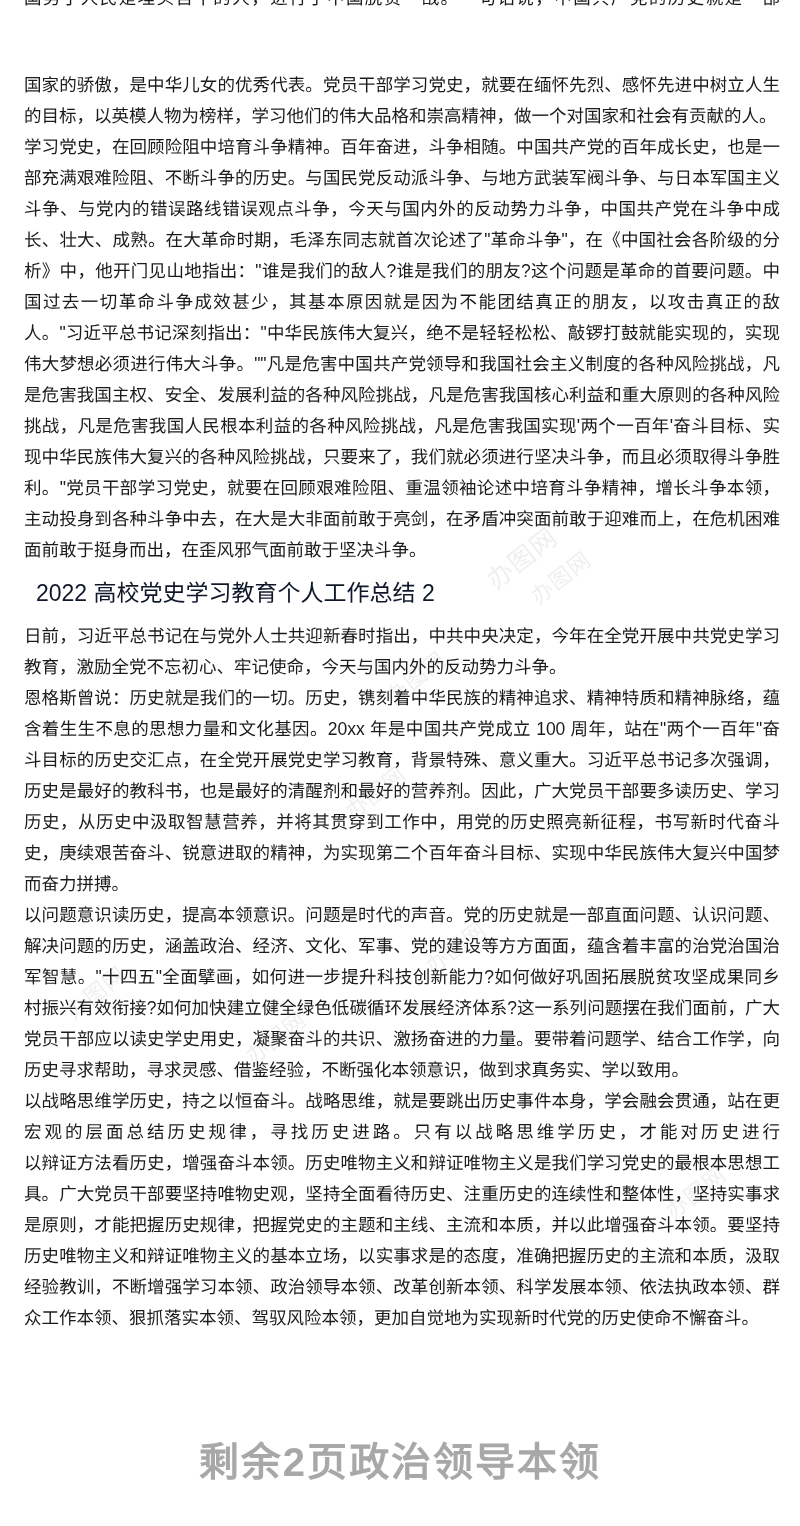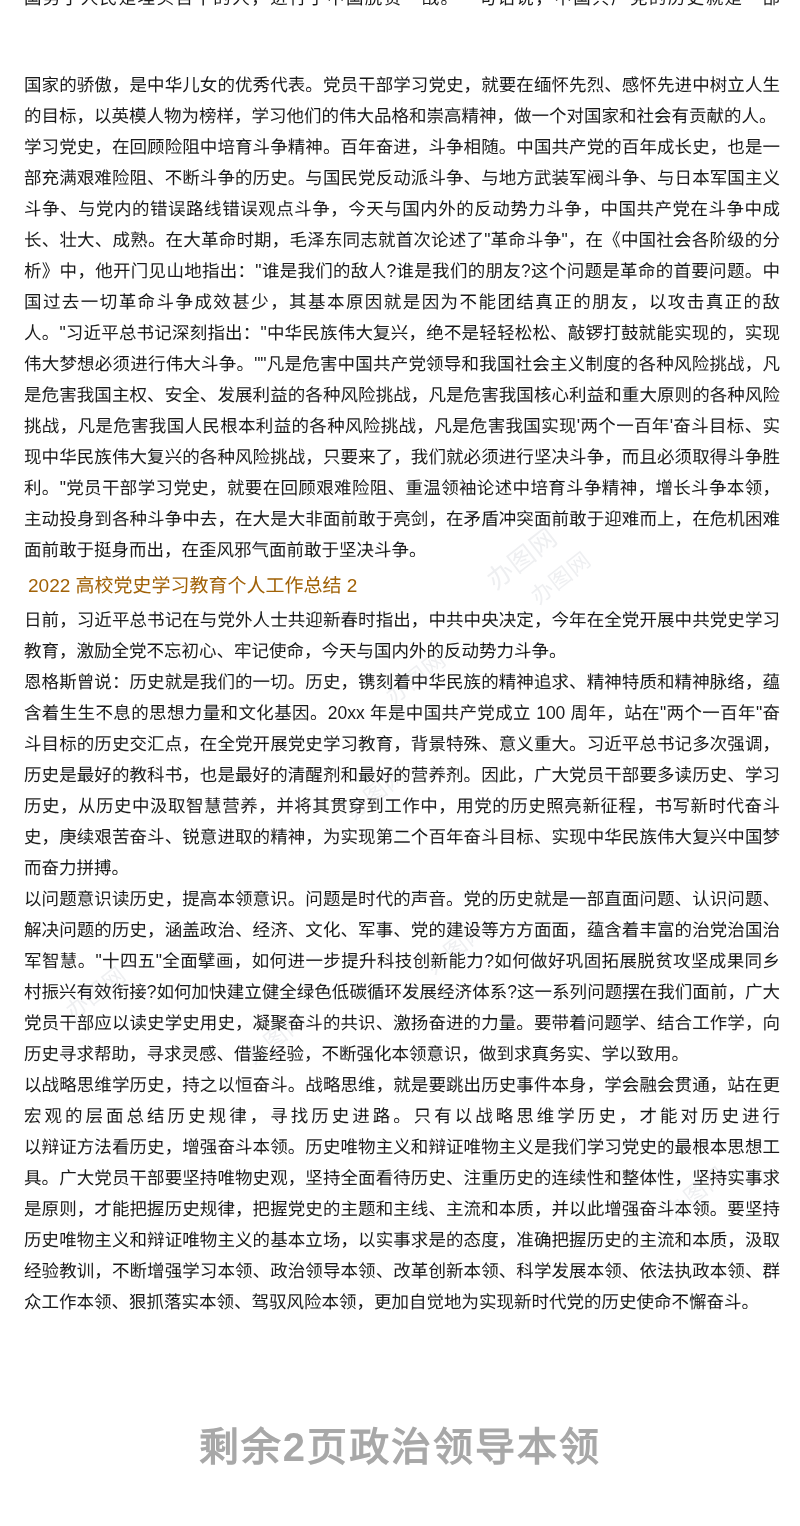--- a/index.html
+++ b/index.html
@@ -89,37 +89,37 @@
     color: #1a1a1a;
     letter-spacing: 0;
   }
   p.para.justify-all {
     text-align-last: justify;
   }
 
   .spacer-lg { height: 56px; }
 
   h2.section-heading {
-    margin: 4px;
-    font-size: 19px;
+    margin: 12px;
+    font-size: 23px;
     font-weight: normal;
     line-height: 31px;
-    color: #a16207;
+    color: #0f172a;
     letter-spacing: 0;
   }
 
   
   .promo-banner {
     position: absolute;
     left: 0;
     right: 0;
     top: 1412px;
     height: 70px;
     display: flex;
-    align-items: center;
+    align-items: flex-end;
     justify-content: center;
     z-index: 20;
   }
   .promo-text {
     font-family: "Liberation Sans", "DejaVu Sans", sans-serif;
     font-size: 40px;
     font-weight: bold;
     color: #a8a8a8;
     letter-spacing: 2px;
     line-height: 1;

